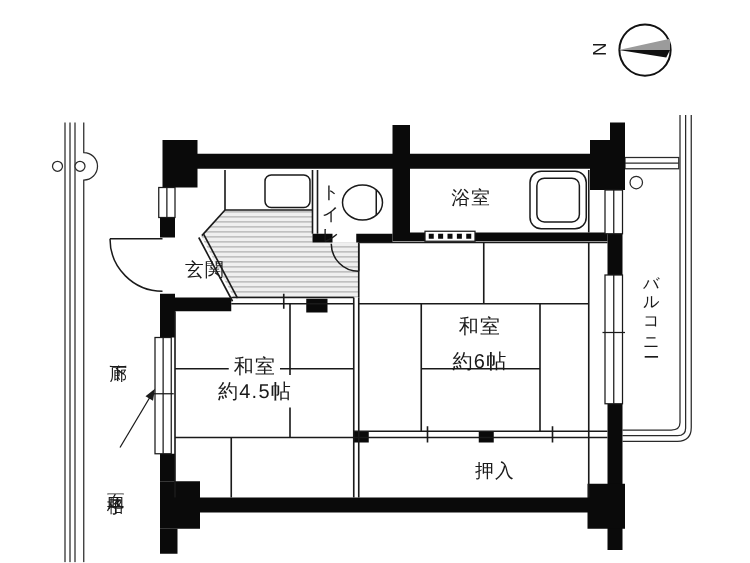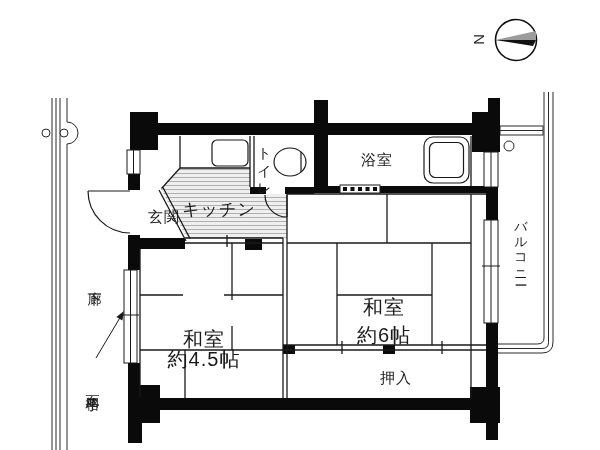--- a/index.html
+++ b/index.html
@@ -9,21 +9,21 @@
   }
   .stage svg{position:absolute;left:0;top:0;}
   .lbl{
     position:absolute;transform:translate(-50%,-50%);
     color:#1a1a1a;white-space:nowrap;line-height:1;
     font-family:"Liberation Sans",sans-serif;
     letter-spacing:1px;
   }
   .v{writing-mode:vertical-rl;text-orientation:upright;letter-spacing:2px;}
   .f17{font-size:17px;}
-  .f16{font-size:20px;margin-top:45px;}
+  .f16{font-size:16px;}
   .f15{font-size:15px;}
   .f14{font-size:14px;}
   .f13{font-size:13px;}
   .rot90{transform:translate(-50%,-50%) rotate(90deg);}
 </style>
 </head>
 <body>
 
 <div class="stage">
 
@@ -180,21 +180,20 @@
     </g>
 
     <g>
       <line x1="96" y1="358" x2="121" y2="316" stroke="#1a1a1a" stroke-width="1"></line>
       <polygon points="124,311 122.4,320.5 116.4,316.9" fill="#1a1a1a"></polygon>
     </g>
   </svg>
 
   <div class="lbl f15" style="left:164px;top:216px">玄関</div>
 
-  <div class="lbl f17" style="left:219px;top:209px">キッチン</div>
 
   <div class="lbl v f14" style="left:265px;top:164px">トイレ</div>
 
   <div class="lbl f15" style="left:377px;top:159px">浴室</div>
 
   <div class="lbl f16" style="left:384px;top:262px">和室</div>
   <div class="lbl f16" style="left:384px;top:290px">約6帖</div>
 
   <div class="lbl f16" style="left:204px;top:294px">和室</div>
   <div class="lbl f16" style="left:204px;top:314px">約4.5帖</div>

